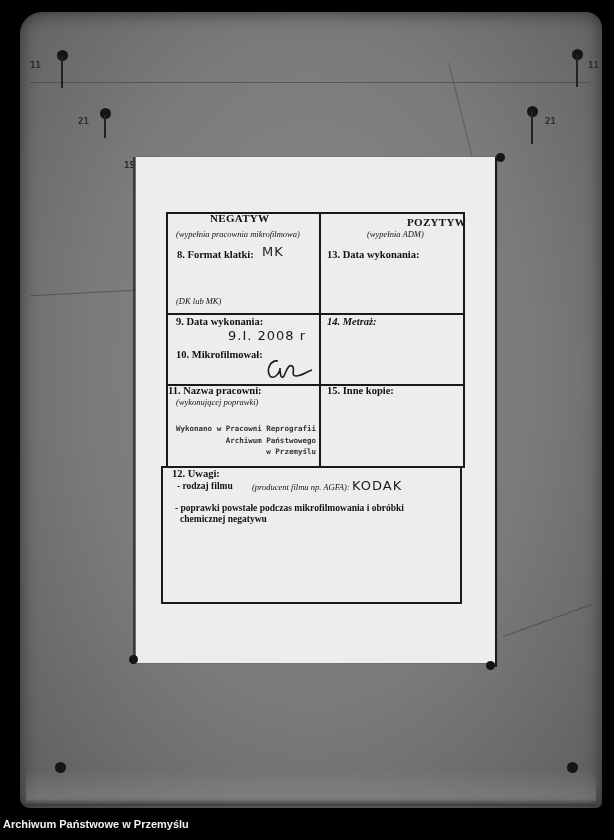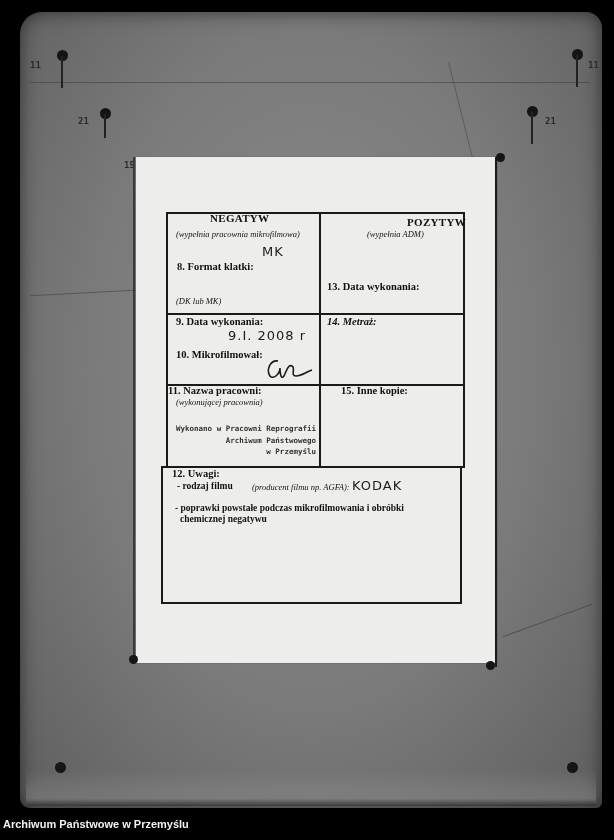--- a/index.html
+++ b/index.html
@@ -90,43 +90,43 @@
 <div class="hline" style="left:166px;top:384px;width:299px;"></div>
 
 <div class="tbl" style="left:161px;top:466px;width:301px;height:138px;"></div>
 
 <div class="t head" style="left:210px;top:212px;text-align:right;">NEGATYW</div>
 <div class="t sub" style="left:176px;top:229px;">(wypełnia pracownia mikrofilmowa)</div>
 
 <div class="t head" style="left:367px;top:216px;margin-left:40px;">POZYTYW</div>
 <div class="t sub" style="left:367px;top:229px;">(wypełnia ADM)</div>
 
-<div class="t lbl" style="left:177px;top:249px;margin-top:12px;">8. Format klatki:</div>
+<div class="t lbl" style="left:177px;top:249px;">8. Format klatki:</div>
 <div class="t hand" style="left:262px;top:244px;">MK</div>
 <div class="t sub" style="left:176px;top:296px;">(DK lub MK)</div>
 
-<div class="t lbl" style="left:327px;top:249px;margin-top:32px;">13. Data wykonania:</div>
+<div class="t lbl" style="left:327px;top:249px;">13. Data wykonania:</div>
 
 <div class="t lbl" style="left:176px;top:316px;">9. Data wykonania:</div>
 <div class="t hand" style="left:228px;top:328px;">9.I. 2008 r</div>
 
 <div class="t lbl" style="left:176px;top:349px;">10. Mikrofilmował:</div>
 <svg style="position:absolute;left:262px;top:356px;" width="56" height="26">
   <path d="M16 5 C8 4, 4 14, 8 20 C11 24, 18 18, 18 12 C18 18, 19 24, 22 20 C24 16, 26 8, 30 10 C34 12, 28 20, 34 20 C40 20, 44 16, 50 14" fill="none" stroke="#1b1b1b" stroke-width="1.6"></path>
 </svg>
 
 <div class="t lbl" style="left:327px;top:316px;font-style:italic;">14. Metraż:</div>
 
 <div class="t lbl" style="left:168px;top:385px;">11. Nazwa pracowni:</div>
-<div class="t sub" style="left:176px;top:397px;">(wykonującej pracownia)</div>
+<div class="t sub" style="left:176px;top:397px;">(wykonującej poprawki)</div>
 <div class="t stamp" style="left:176px;top:424px;width:140px;">Wykonano w Pracowni Reprografii</div>
 <div class="t stamp" style="left:176px;top:436px;width:140px;">Archiwum Państwowego</div>
 <div class="t stamp" style="left:176px;top:447px;width:140px;">w Przemyślu</div>
 
-<div class="t lbl" style="left:327px;top:385px;margin-left:14px;">15. Inne kopie:</div>
+<div class="t lbl" style="left:327px;top:385px;">15. Inne kopie:</div>
 
 <div class="t lbl" style="left:172px;top:468px;">12. Uwagi:</div>
 <div class="t small" style="left:177px;top:481px;">- rodzaj filmu</div>
 <div class="t sub" style="left:252px;top:482px;">(producent filmu np. AGFA):</div>
 <div class="t hand" style="left:352px;top:478px;">KODAK</div>
 <div class="t small" style="left:175px;top:503px;">- poprawki powstałe podczas mikrofilmowania i obróbki</div>
 <div class="t small" style="left:180px;top:514px;">chemicznej negatywu</div>
 
 <div class="caption">Archiwum Państwowe w Przemyślu</div>
 

